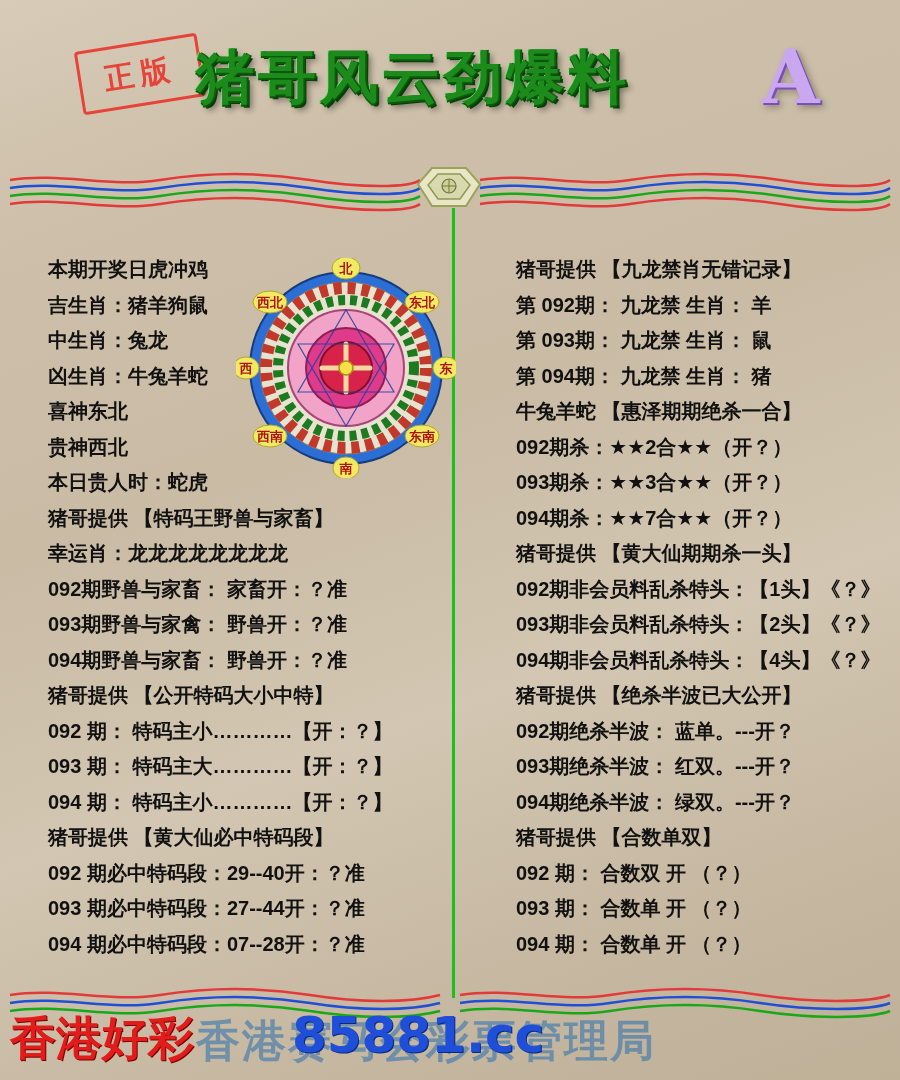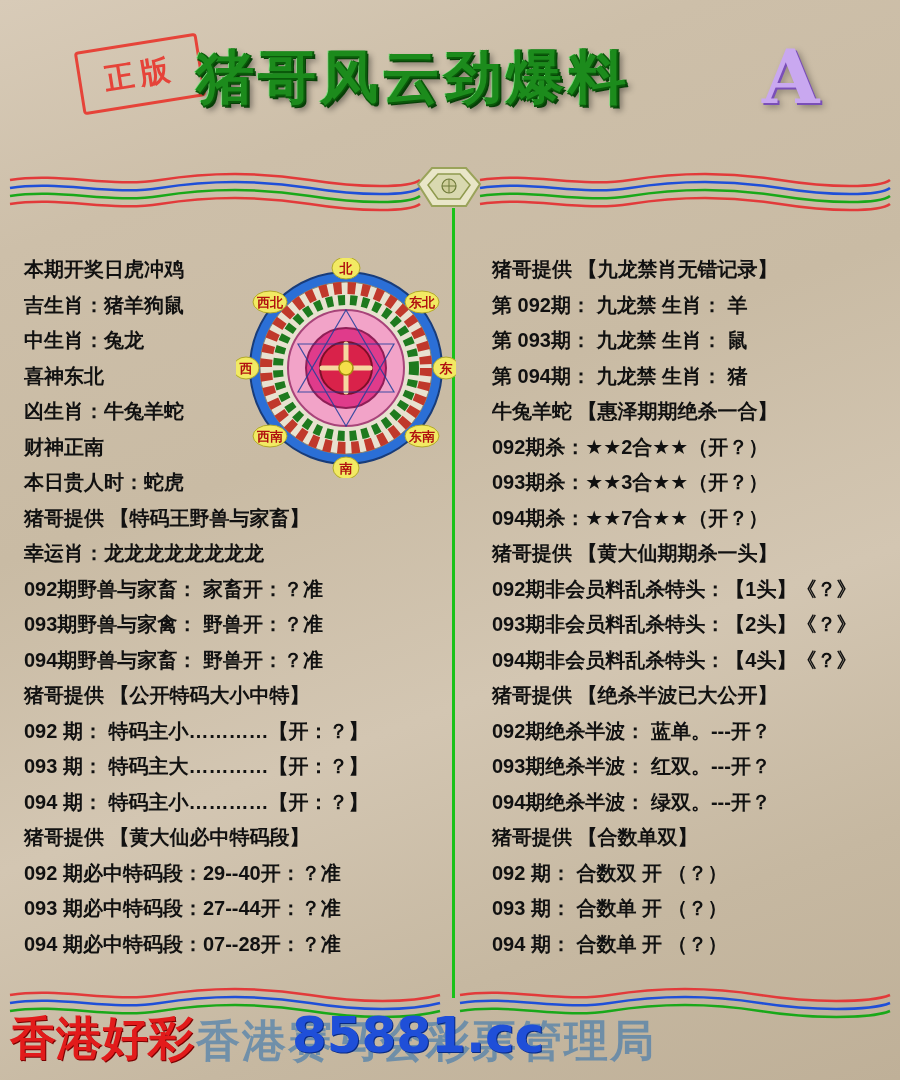--- a/index.html
+++ b/index.html
@@ -49,21 +49,21 @@
     position:absolute;left:416px;top:166px;width:66px;height:52px;
   }
 
   
   .divider{
     position:absolute;left:452px;top:208px;width:3px;height:790px;
     background:#19c219;
   }
 
   
-  .col{position:absolute;top:252px;font-size:20px;color:#111;line-height:35.5px;}
+  .col{position:absolute;top:252px;font-size:20px;color:#111;line-height:35.5px;margin-left:24px;}
   .col-left{left:24px;width:420px;}
   .col-right{left:492px;width:400px;}
   .row{white-space:nowrap;font-weight:bold;}
   .row.head{font-weight:bold;}
 
   
   .wheel{position:absolute;left:236px;top:258px;width:220px;height:220px;}
 
   
   .bottom-watermark{
@@ -161,23 +161,23 @@
         <ellipse cx="34" cy="44" rx="17" ry="11" fill="#f2ea63" stroke="#b0a82b"></ellipse>
           <text x="34" y="49">西北</text>
       </g>
     </svg>
   </div>
 
   <div class="col col-left">
     <div class="row">本期开奖日虎冲鸡</div>
     <div class="row">吉生肖：猪羊狗鼠</div>
     <div class="row">中生肖：兔龙</div>
+    <div class="row">凶生肖：牛兔羊蛇</div>
     <div class="row">喜神东北</div>
-    <div class="row">凶生肖：牛兔羊蛇</div>
-    <div class="row">财神正南</div>
+    <div class="row">贵神西北</div>
     <div class="row">本日贵人时：蛇虎</div>
     <div class="row head">猪哥提供 【特码王野兽与家畜】</div>
     <div class="row">幸运肖：龙龙龙龙龙龙龙龙</div>
     <div class="row">092期野兽与家畜：   家畜开：？准</div>
     <div class="row">093期野兽与家禽：   野兽开：？准</div>
     <div class="row">094期野兽与家畜：   野兽开：？准</div>
     <div class="row head">猪哥提供 【公开特码大小中特】</div>
     <div class="row">092 期： 特码主小…………【开：？】</div>
     <div class="row">093 期： 特码主大…………【开：？】</div>
     <div class="row">094 期： 特码主小…………【开：？】</div>

